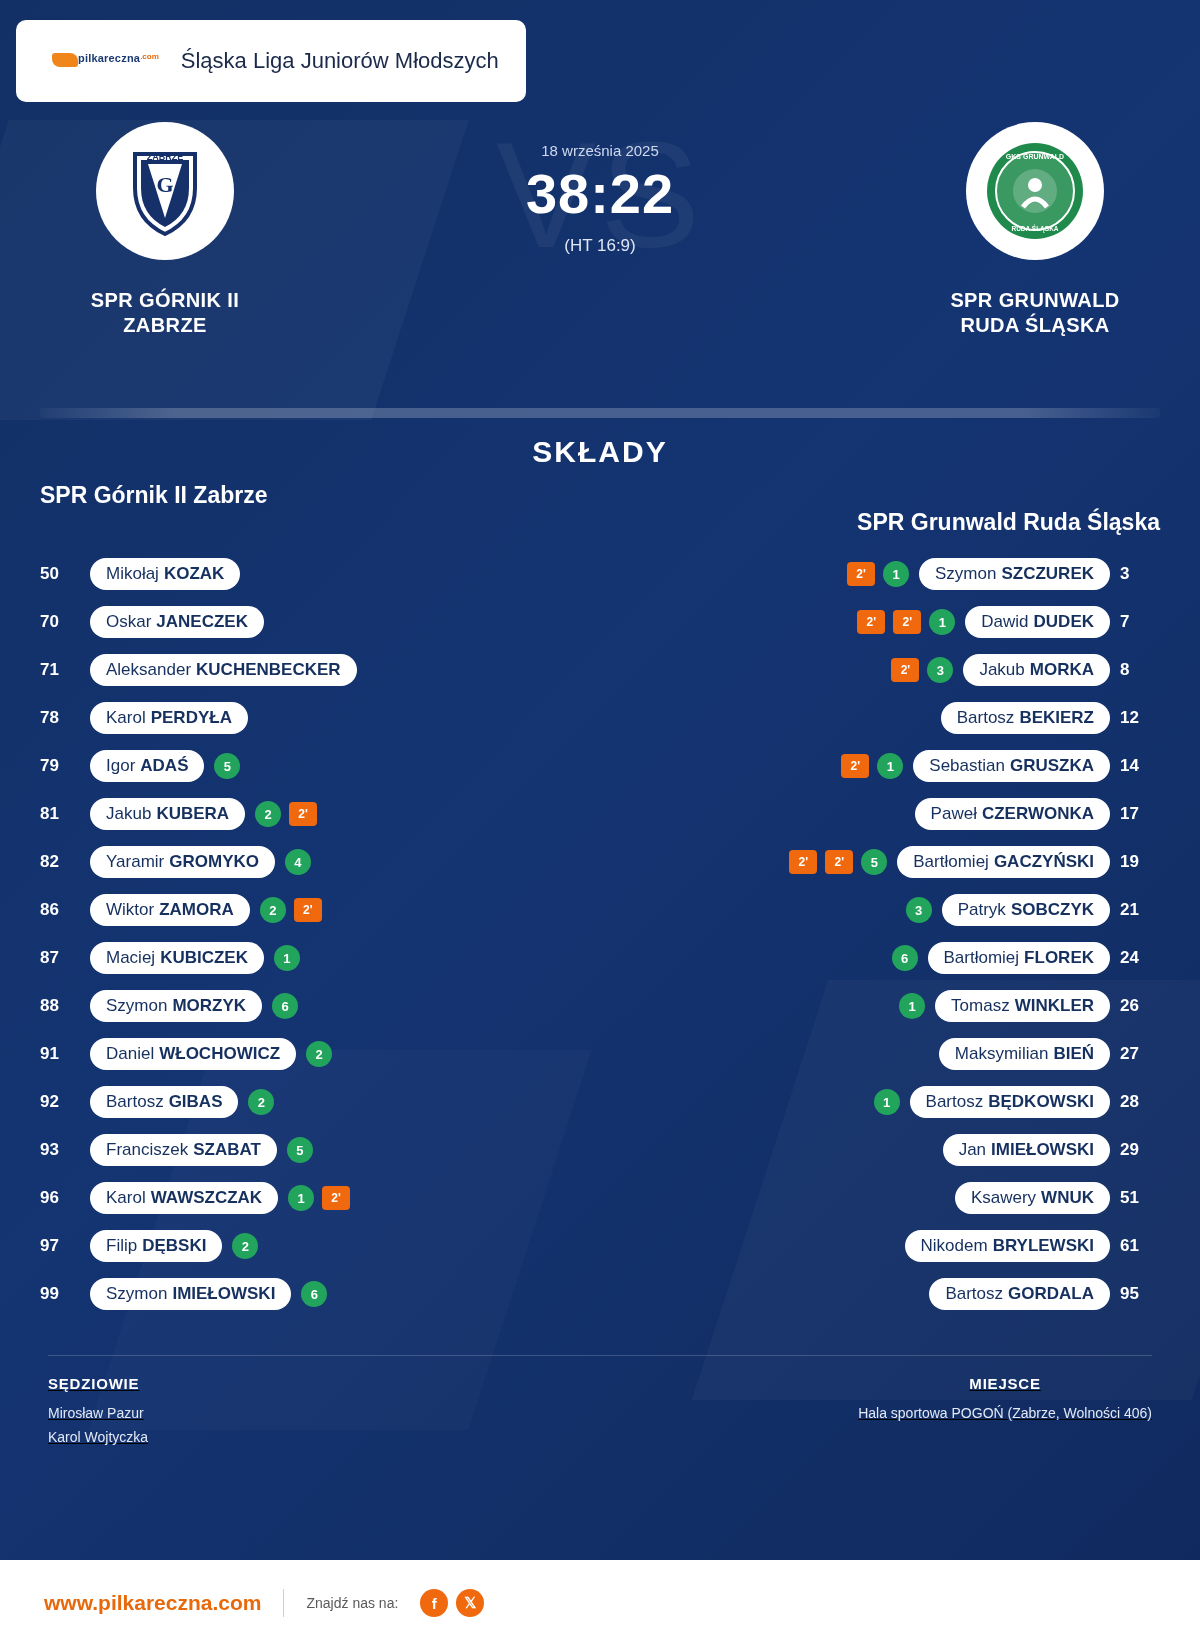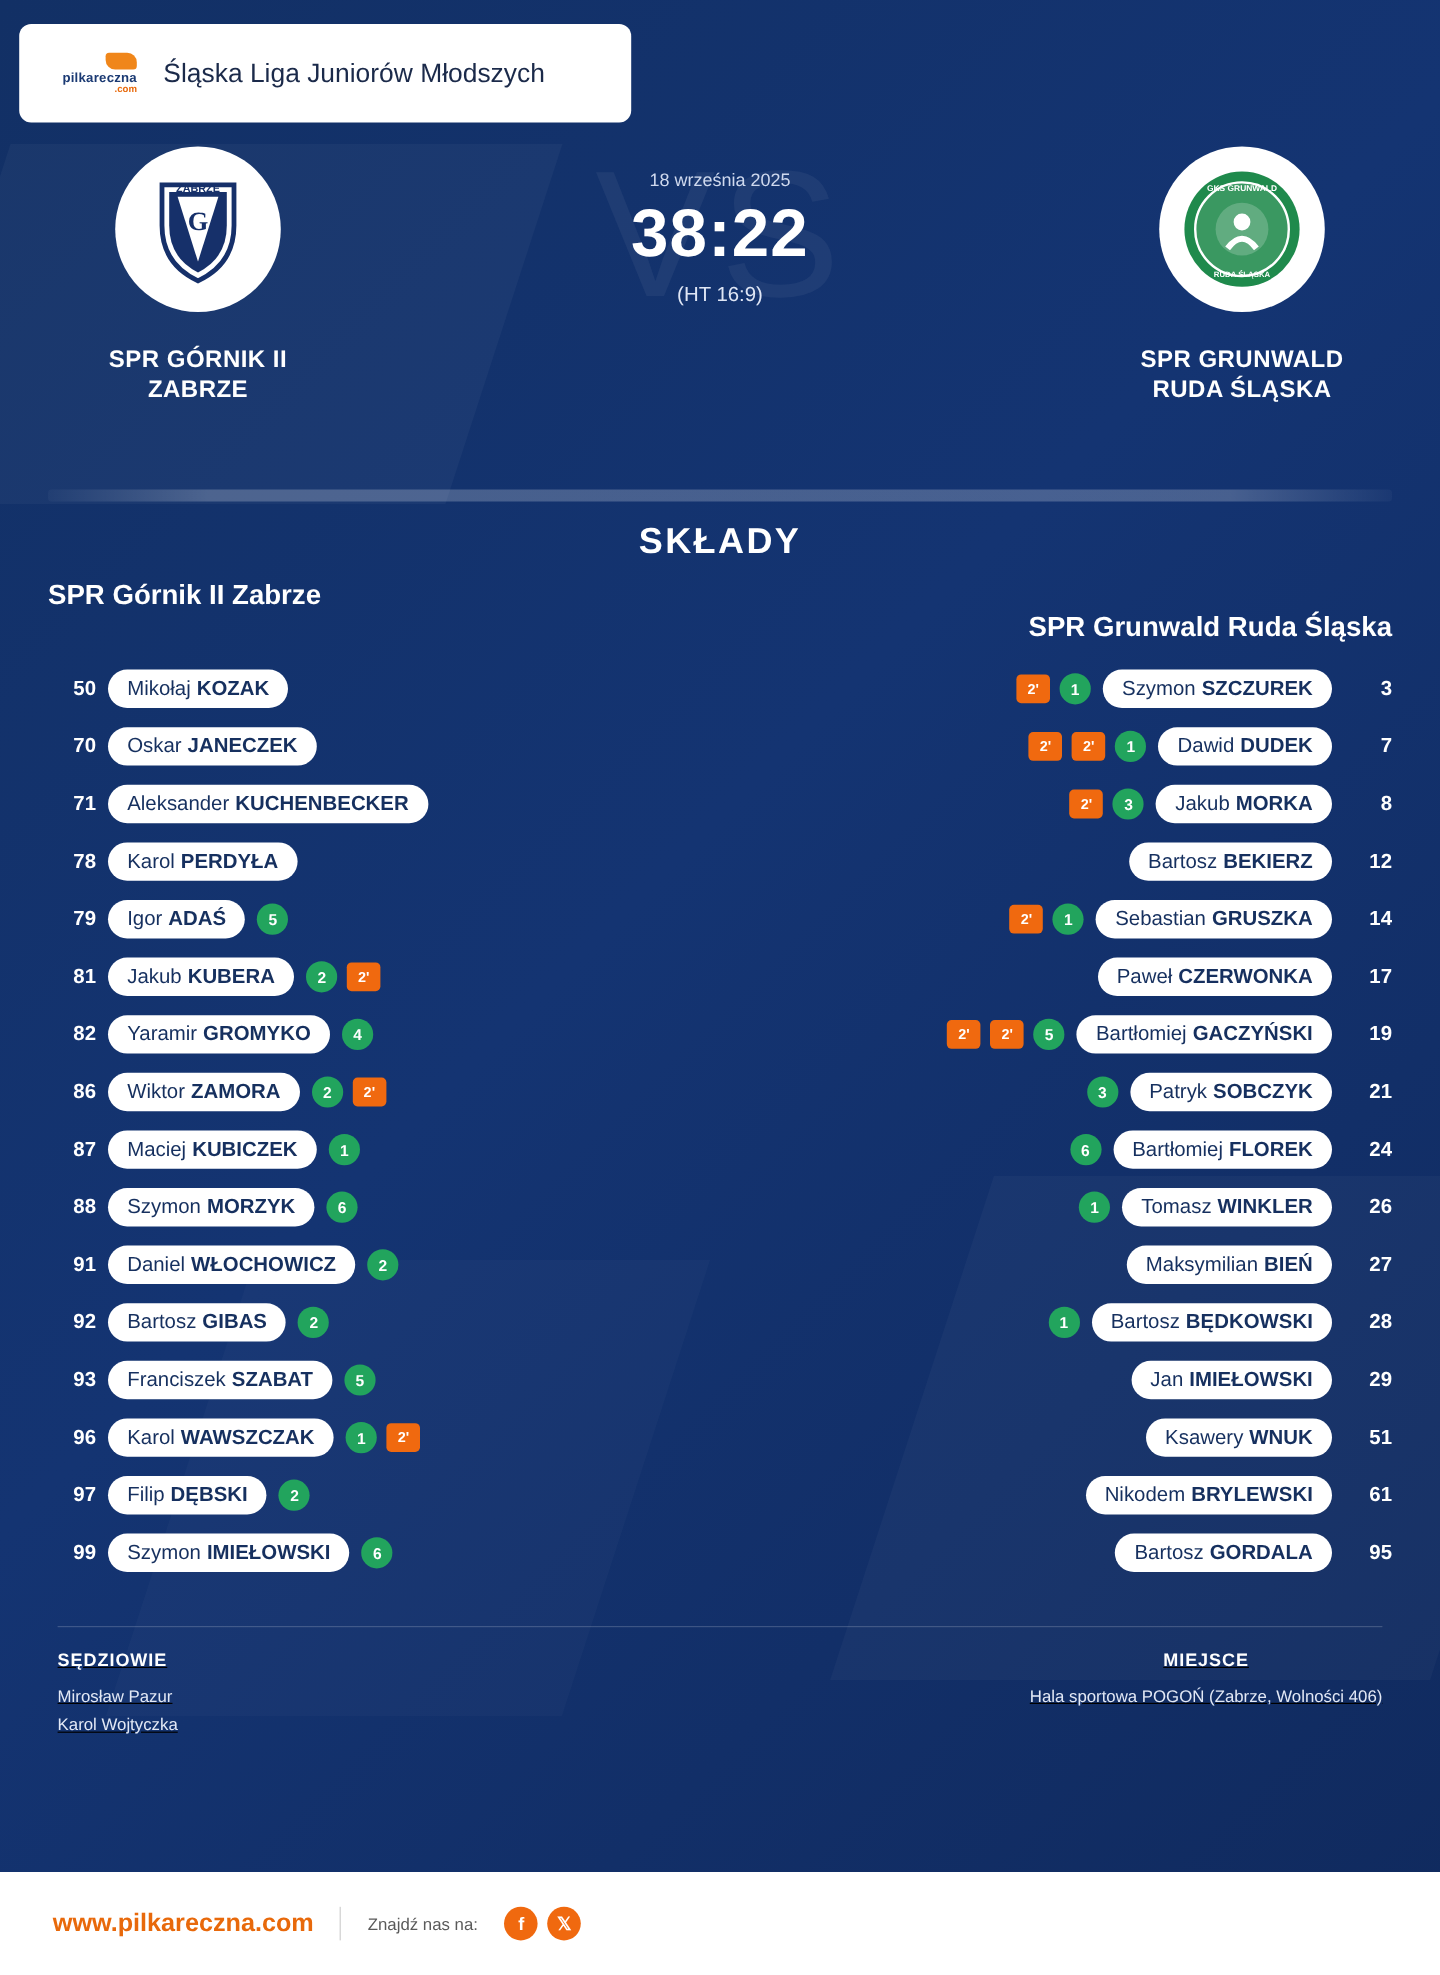--- a/index.html
+++ b/index.html
@@ -58,22 +58,21 @@
     width: 510px; height: 82px;
     background: #ffffff;
     border-radius: 10px;
     display: flex;
     align-items: center;
     padding-left: 36px;
     gap: 22px;
   }
   .brand {
     display: flex;
-    flex-direction: column;
-    align-items: flex-end;
+    align-items: flex-start;
     line-height: 1;
   }
   .brand .bname {
     font-size: 11px;
     color: #1b3a73;
     font-weight: bold;
     letter-spacing: .2px;
   }
   .brand .bdom {
     font-size: 8px;
@@ -199,21 +198,21 @@
   .prow {
     display: flex;
     align-items: center;
     height: 48px;
     gap: 10px;
   }
   .prow.right { flex-direction: row-reverse; }
 
   .num {
     width: 40px;
-    text-align: right;
+    text-align: left;
     color: #ffffff;
     font-size: 17px;
     font-weight: bold;
     flex: 0 0 auto;
   }
   .pill {
     background: #ffffff;
     color: #16305f;
     border-radius: 20px;
     height: 32px;

